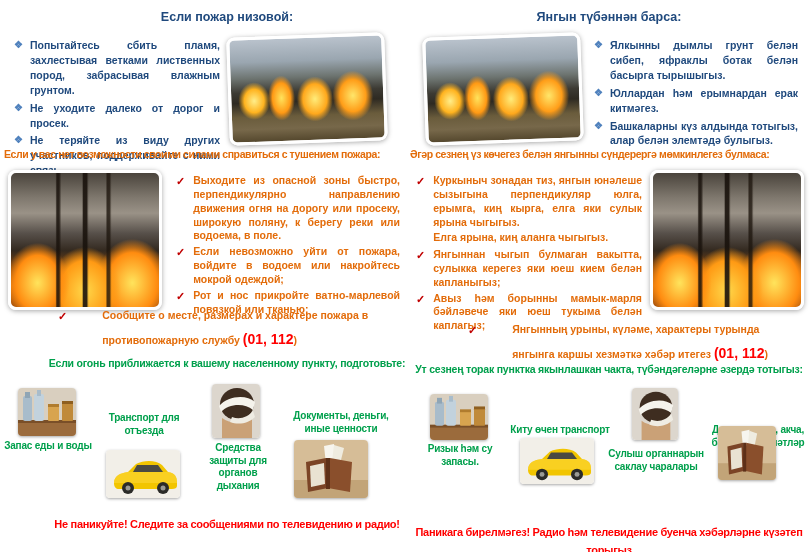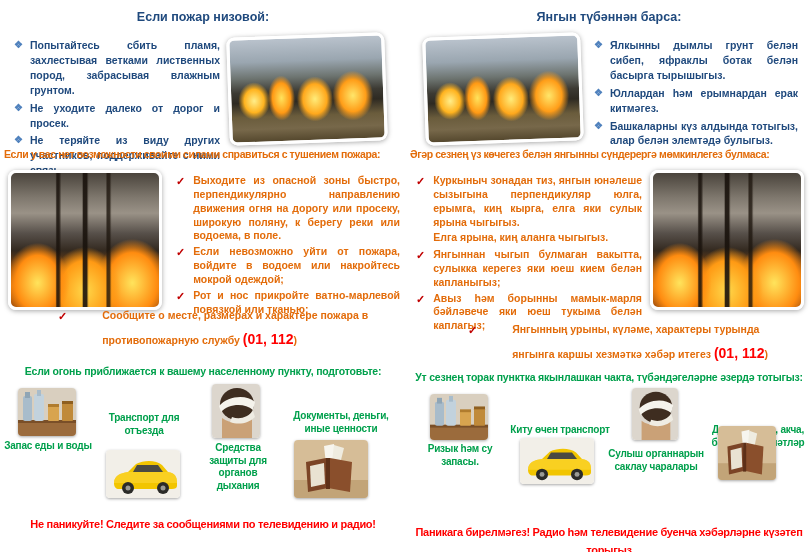--- a/index.html
+++ b/index.html
@@ -1,19 +1,19 @@
 <!DOCTYPE html>
 <html><head>
 <meta charset="utf-8">
 <style>
   html,body{margin:0;padding:0;background:#fff;}
   .page{position:relative;width:812px;height:552px;background:#fff;overflow:hidden;
         font-family:"Liberation Sans",sans-serif;font-weight:bold;}
   .col{position:absolute;top:0;width:406px;height:552px;}
-  #col-left{left:0;} #col-right{left:406px;}
+  #col-left{left:0;padding-left:48px;} #col-right{left:406px;}
 
   .title{position:absolute;left:0;right:0;top:10px;text-align:center;
          color:#1F497D;font-size:12.5px;}
   .bullets{position:absolute;display:flex;flex-direction:column;gap:3px;}
   .bullet{display:flex;align-items:flex-start;}
   .bullet .dia{color:#4F81BD;font-size:10px;margin-right:7px;line-height:1.45;}
   .bullet .txt{color:#1F497D;font-size:10.5px;line-height:1.42;text-align:justify;flex:1;}
 
   .orange-heading{position:absolute;color:#E36C0A;font-size:10.5px;letter-spacing:-0.4px;
                   text-align:left;line-height:1.25;}
@@ -23,21 +23,21 @@
   .check.nomark .mark{visibility:hidden;}
   .check .txt{color:#E36C0A;font-size:10.5px;line-height:1.32;text-align:justify;flex:1;}
 
   .report{position:absolute;display:flex;align-items:flex-start;}
   .report .mark{color:#C00000;font-size:11px;margin-right:9px;line-height:1.9;}
   .report .txt{color:#E36C0A;font-size:10.5px;line-height:1.9;flex:1;margin-left:26px;}
   .report .num{color:#FF0000;font-size:14px;}
   .report .numclose{color:#E36C0A;font-size:10.5px;}
 
   .green-heading{position:absolute;left:6px;right:6px;text-align:center;
-                 color:#00A04C;font-size:10.5px;letter-spacing:-0.2px;line-height:1.5;margin-top:8px;}
+                 color:#00A04C;font-size:10.5px;letter-spacing:-0.2px;line-height:1.5;}
   .item-label{position:absolute;color:#00A04C;font-size:10px;letter-spacing:-0.2px;
               text-align:center;line-height:1.25;}
   .footer{position:absolute;left:8px;right:8px;text-align:center;color:#FF0000;
           font-size:11px;letter-spacing:-0.3px;line-height:1.6;}
 
   .photo{position:absolute;border:3px solid #fff;border-radius:8px;
          box-shadow:0 1px 5px rgba(0,0,0,0.35);}
   .grass-fire{transform:rotate(-2deg);
     background:
       radial-gradient(ellipse 22px 26px at 15% 60%, #ffee8a 0%, #ffb31f 45%, rgba(255,150,20,0) 72%),

